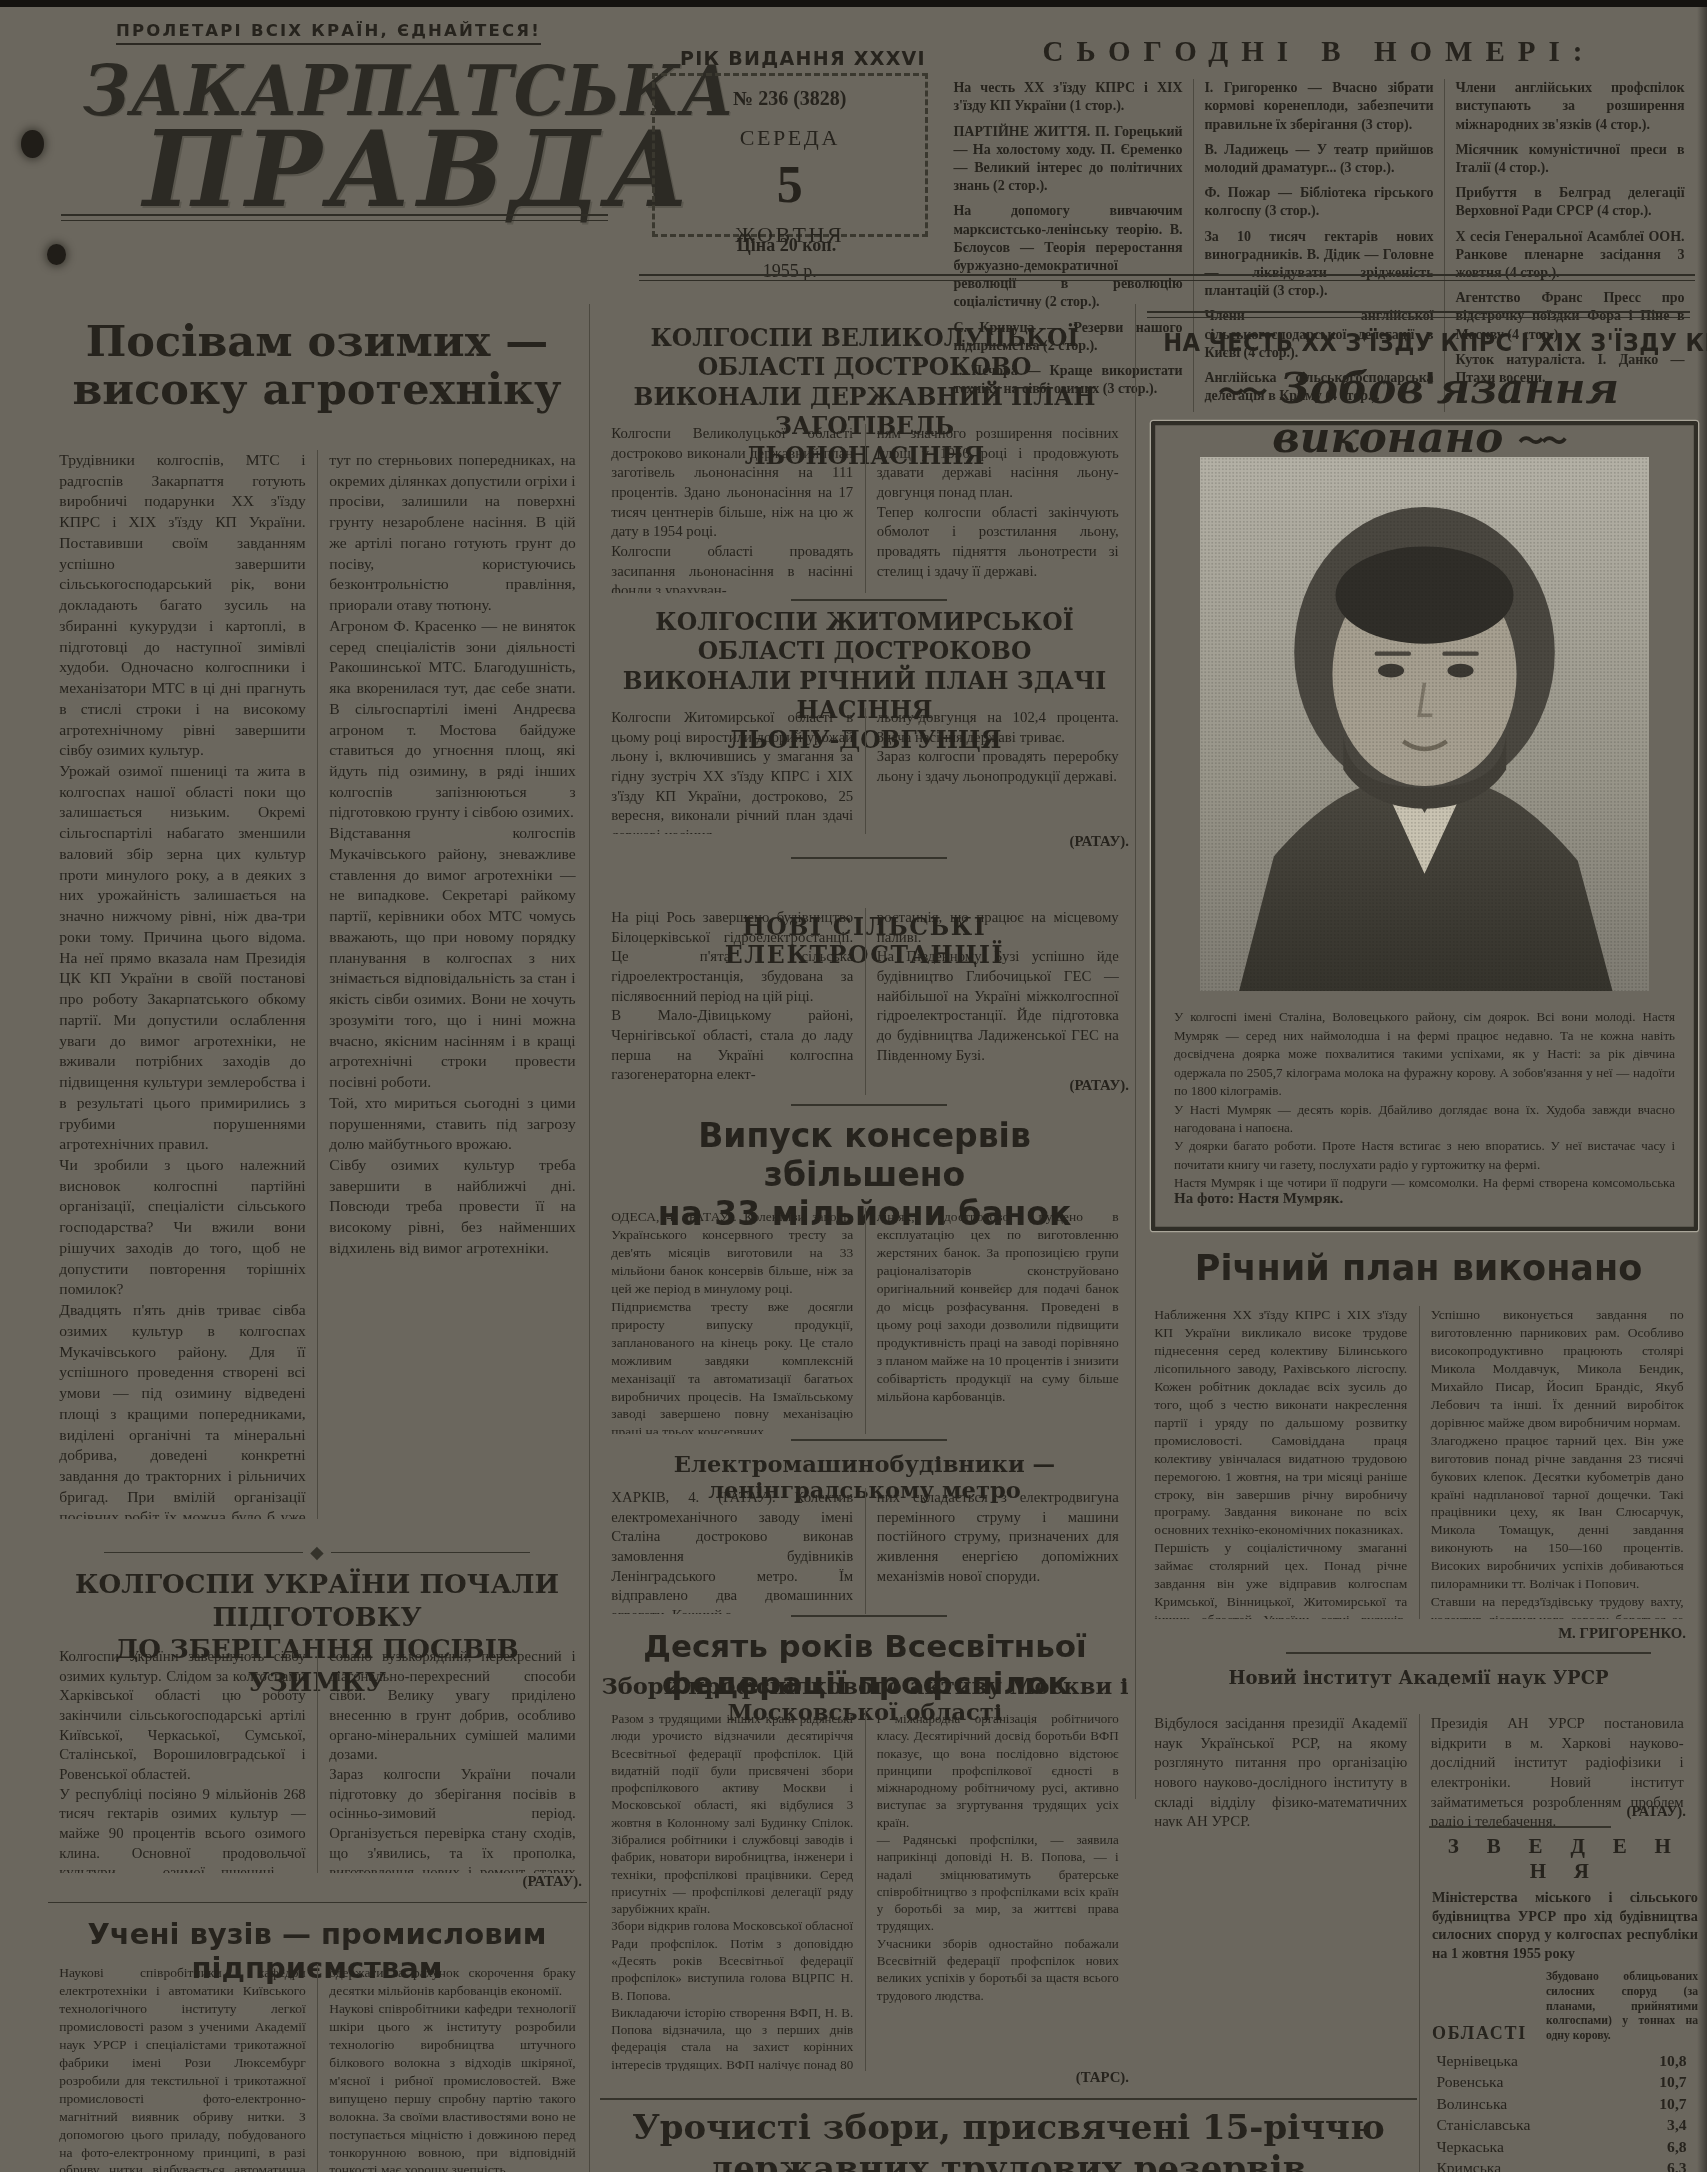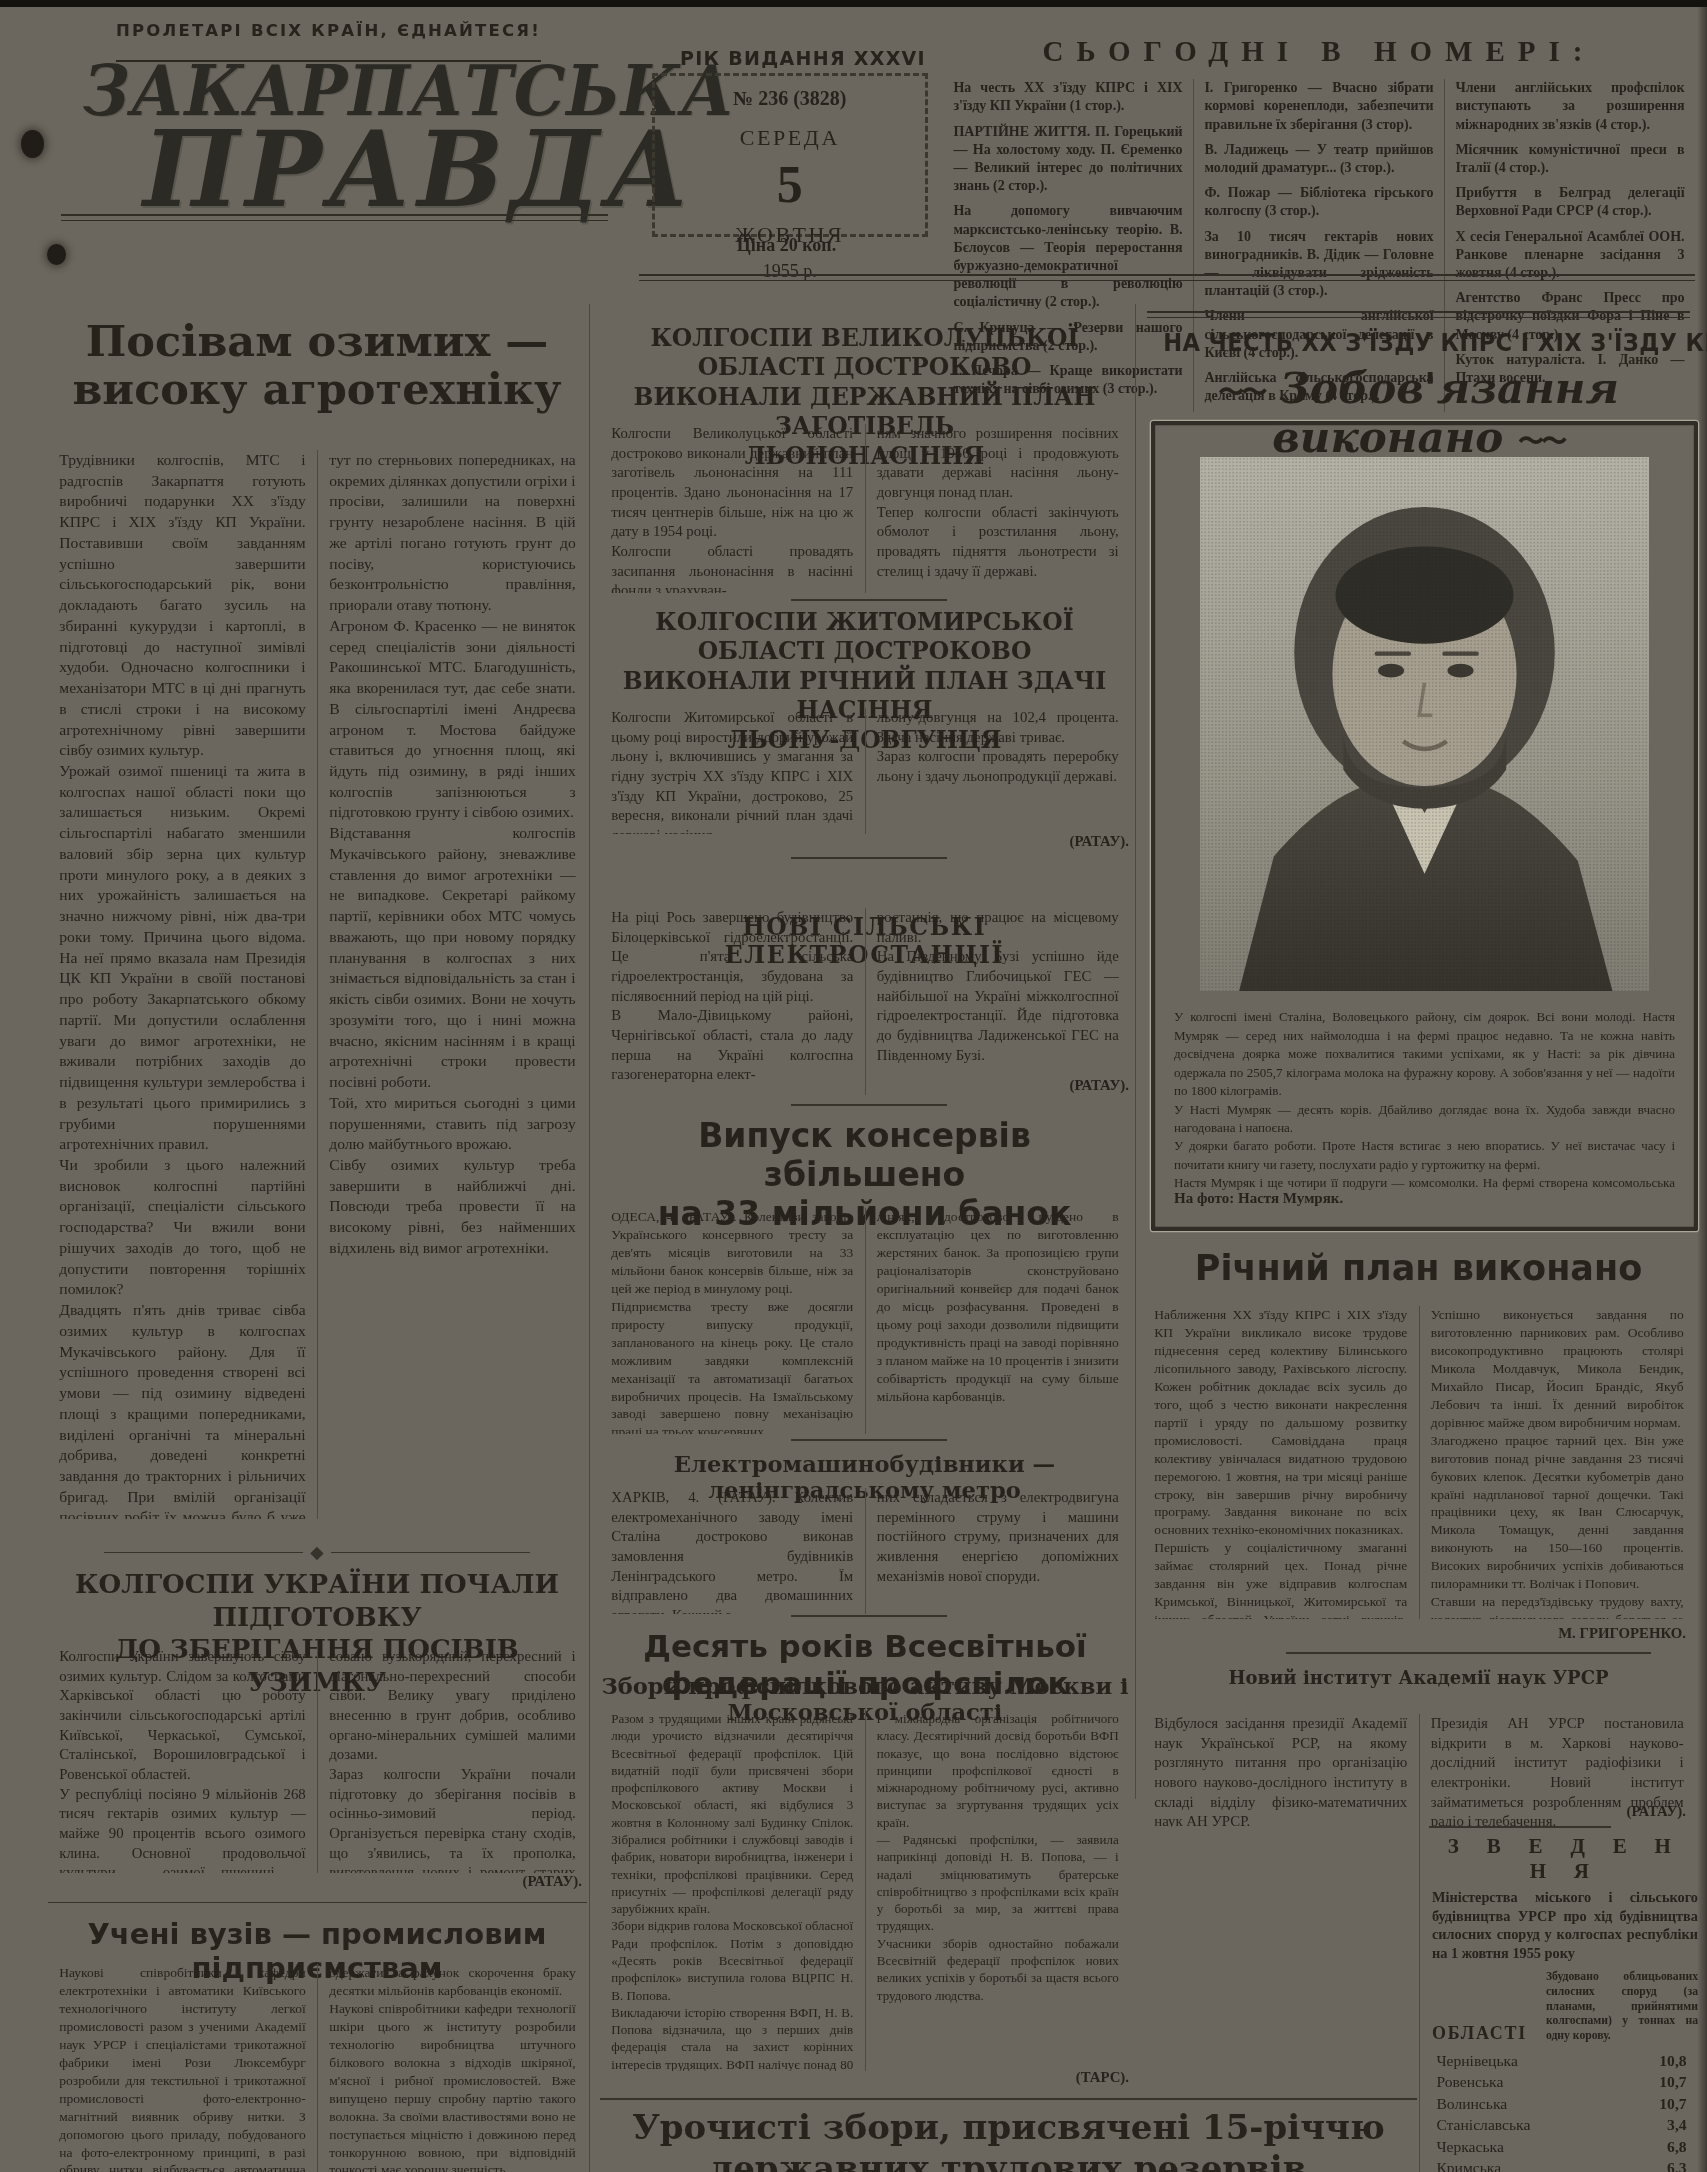--- a/index.html
+++ b/index.html
@@ -23,21 +23,21 @@
   .twocol>.c+.c{border-left:0.9px solid #4c4940;}
   .sig{text-align:right;font-weight:bold;font-size:14.8px;padding:5.2px 17.4px 0 0;}
   .vrule{position:absolute;width:1.3px;background:#4c4940;}
   .hrule{position:absolute;height:1.7px;background:#35332b;}
   .dbl{border-top:2.6px solid #2f2d26;border-bottom:1.3px solid #2f2d26;height:3.5px;}
   .div-center{width:156px;height:2.2px;background:#35332b;margin:0 auto;}
   .div-orn{display:flex;align-items:center;gap:7px;width:74%;margin:0 auto;color:#35332b;font-size:17.4px;}
   .div-orn::before,.div-orn::after{content:"";flex:1;height:1.7px;background:#35332b;}
   
   .slogan{font-family:"DejaVu Sans",sans-serif;font-weight:bold;font-size:16.5px;letter-spacing:2.2px;
-    border-bottom:2.2px solid #2b2822;display:inline-block;padding-bottom:20px;}
+    border-bottom:2.2px solid #2b2822;display:inline-block;padding-bottom:3px;}
   .mast1{font-family:"DejaVu Serif",serif;font-style:italic;font-weight:900;font-size:65px;letter-spacing:0.9px;
     color:#2c2a24;transform:scaleY(1.05);transform-origin:left top;white-space:nowrap;text-shadow:1.3px 1.3px 0 rgba(44,42,36,.25);}
   .mast2{font-family:"DejaVu Serif",serif;font-style:italic;font-weight:900;font-size:102px;letter-spacing:6px;
     color:#2c2a24;transform:scaleY(1.02);transform-origin:left top;white-space:nowrap;text-shadow:1.7px 1.7px 0 rgba(44,42,36,.25);}
   .organ{font-size:15.6px;font-weight:bold;text-align:center;line-height:1.35;white-space:pre-line;letter-spacing:0.9px;}
   .issuebox{border:3px dashed #3a382f;text-align:center;padding:11.3px 4.3px;}
   .ib-num{font-size:20px;font-weight:bold;}
   .ib-wd{font-size:22px;letter-spacing:2.6px;margin-top:14.8px;}
   .ib-day{font-size:52px;font-weight:bold;line-height:1;margin-top:7.8px;}
   .ib-mon{font-size:22px;letter-spacing:2.6px;margin-top:11.3px;}

